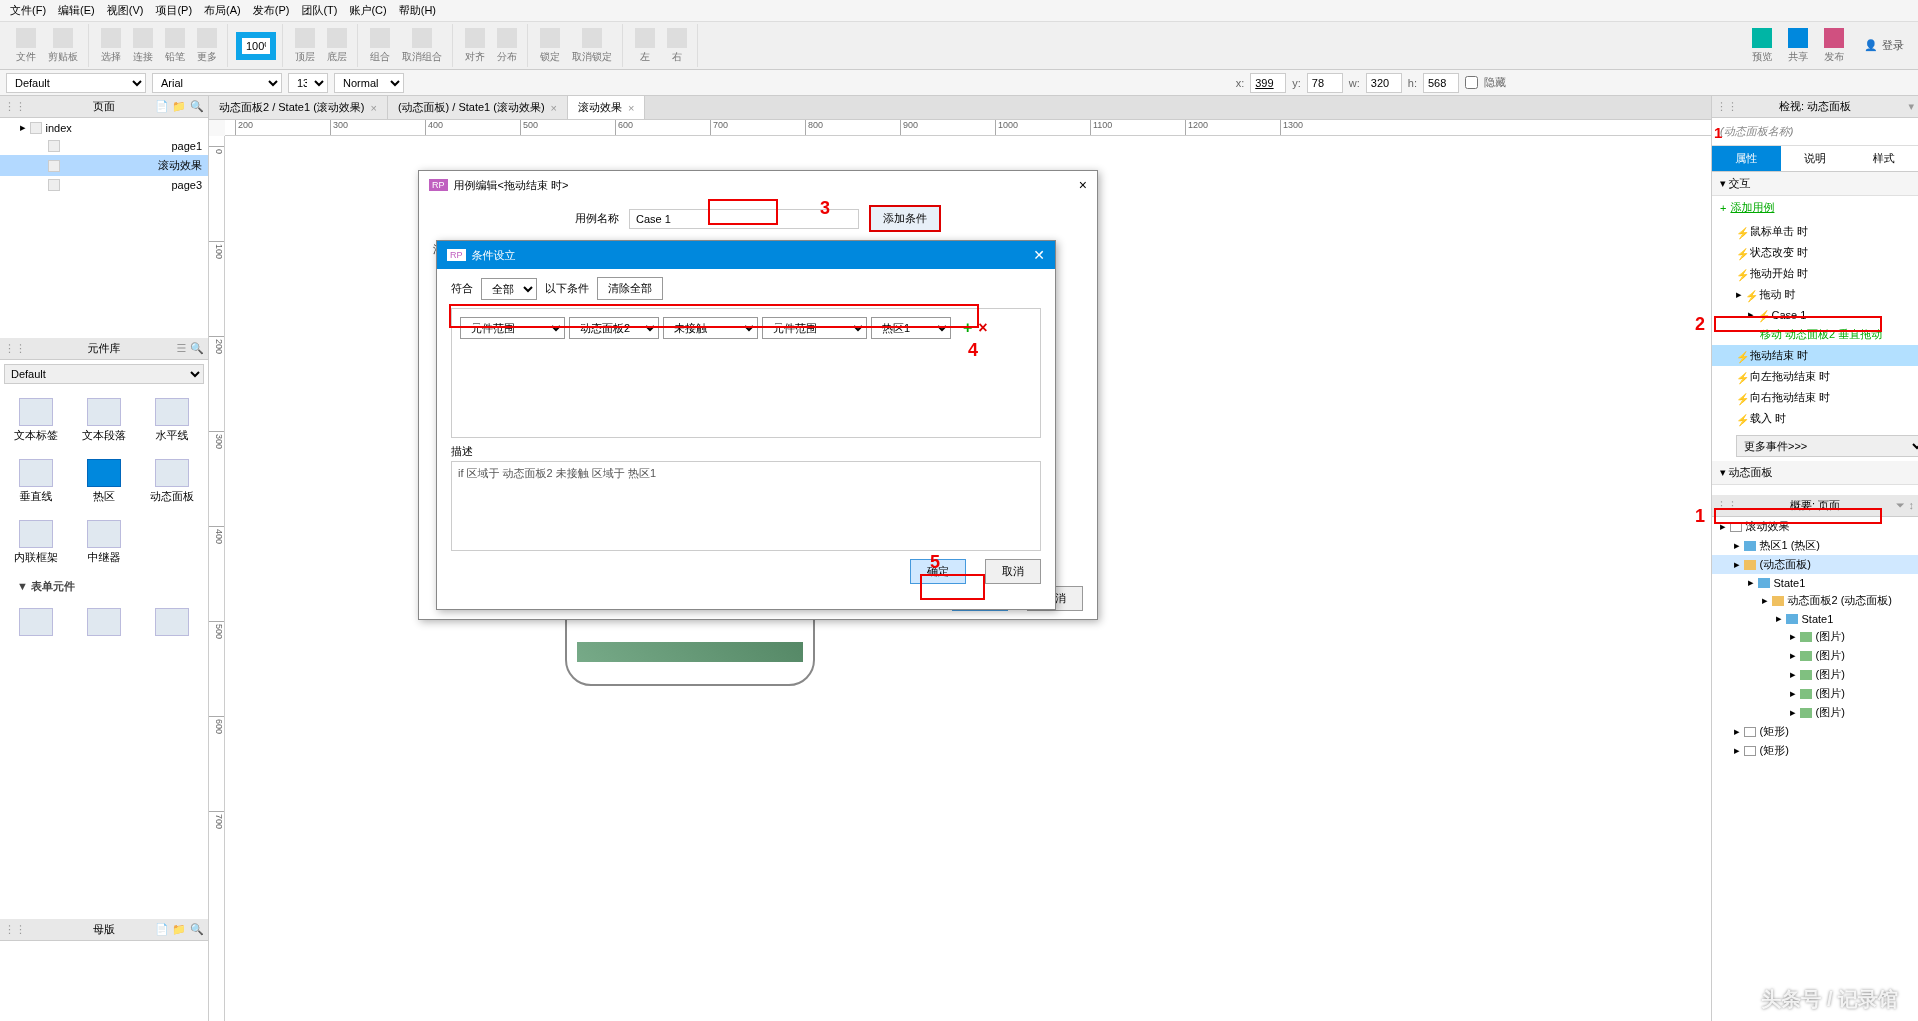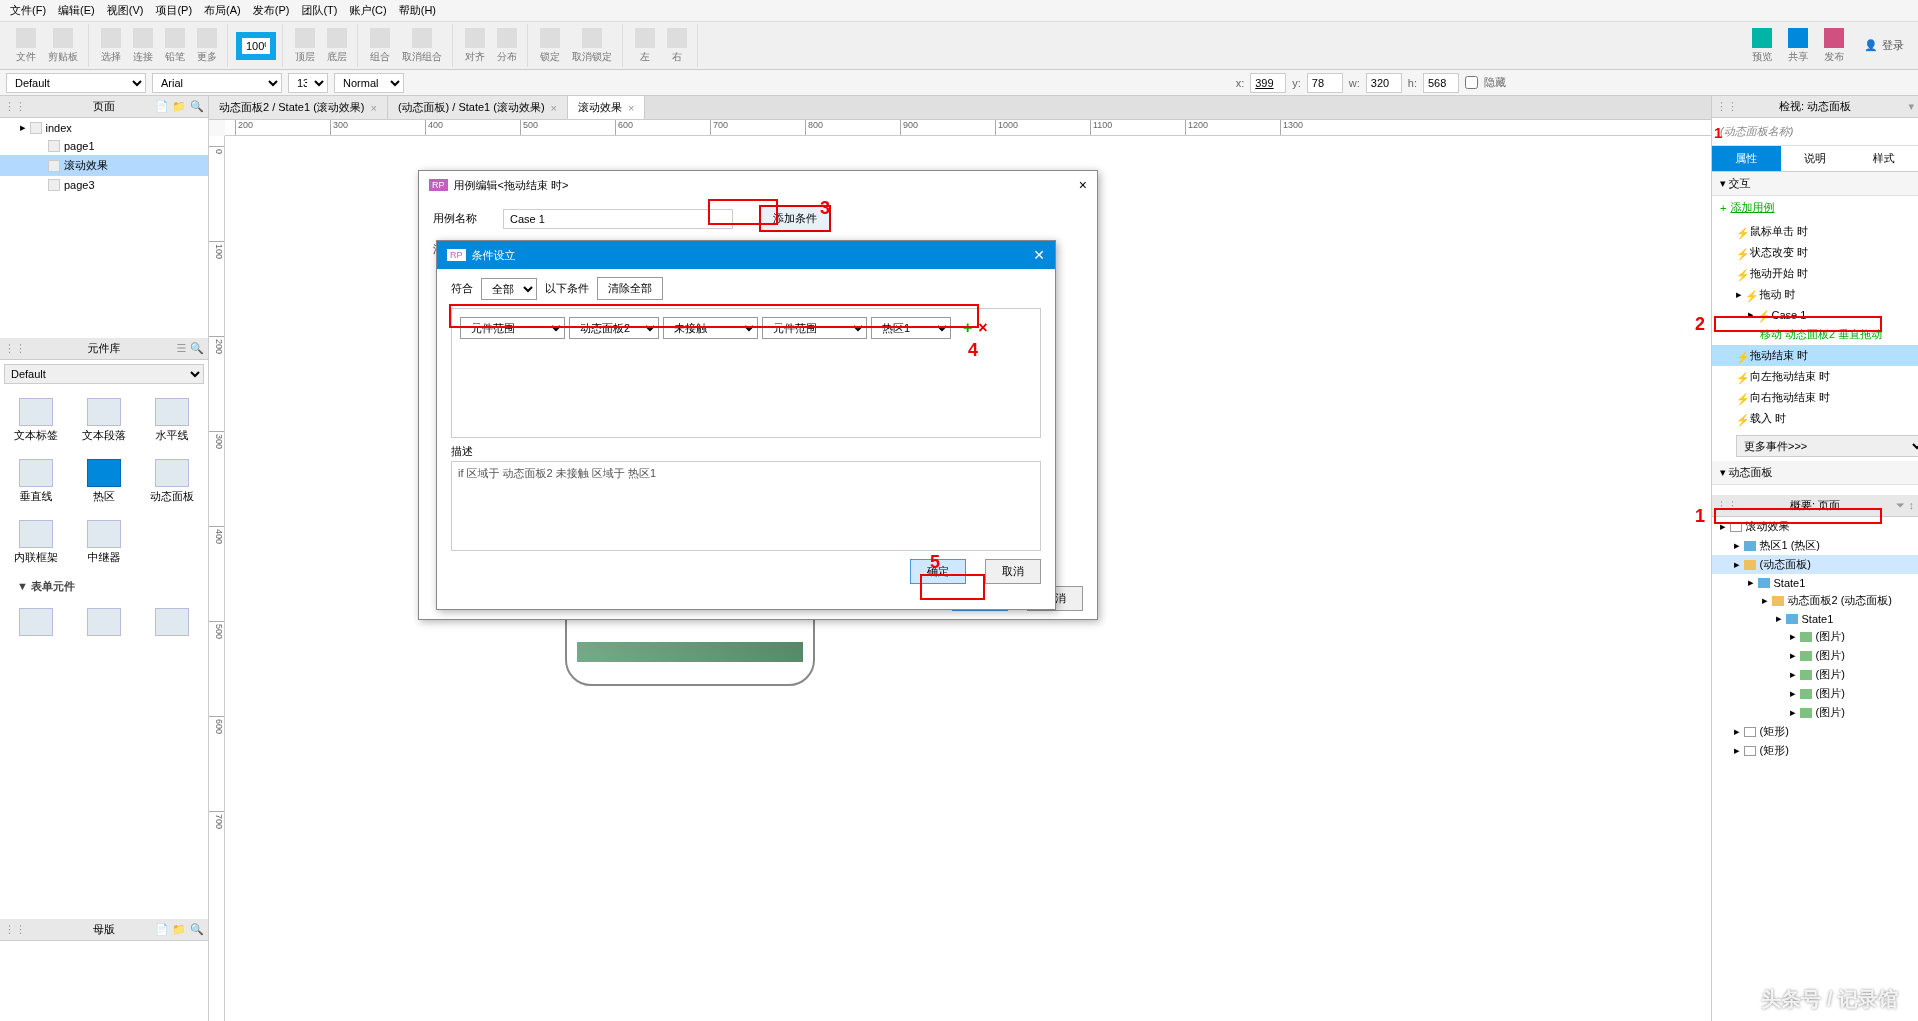--- a/index.html
+++ b/index.html
@@ -29,21 +29,21 @@
 .right-panels { width: 207px; display: flex; flex-direction: column; background: #fff; border-left: 1px solid #ccc; }
 .canvas-area { flex: 1; background: #f8f8f8; position: relative; overflow: hidden; }
 
 .panel-header { background: #e8e8e8; height: 22px; display: flex; align-items: center; justify-content: center; border-bottom: 1px solid #ccc; font-size: 11px; position: relative; }
 .panel-header .handle { position: absolute; left: 4px; color: #999; }
 .panel-header .tools { position: absolute; right: 4px; display: flex; gap: 4px; color: #999; }
 
 
 .pages-tree { flex: 0 0 220px; overflow: auto; }
 .tree-item { padding: 3px 6px 3px 20px; cursor: pointer; display: flex; align-items: center; gap: 4px; }
-.tree-item.l2 { padding-left: 48px; }
+.tree-item.l2 { padding-left: 48px; justify-content: space-between; }
 .tree-item.selected { background: #b3d9ff; }
 .tree-icon { width: 12px; height: 12px; background: #eee; border: 1px solid #ccc; }
 
 
 .widgets-panel { flex: 1; overflow: auto; }
 .widget-select { margin: 4px; padding: 2px; width: calc(100% - 8px); border: 1px solid #ccc; }
 .widget-cat { padding: 4px 17px; font-weight: bold; color: #444; }
 .widget-grid { display: grid; grid-template-columns: repeat(3, 1fr); gap: 4px; padding: 4px; }
 .widget-item { display: flex; flex-direction: column; align-items: center; padding: 6px 2px; cursor: pointer; }
 .widget-icon { width: 34px; height: 28px; background: #e0e8f0; border: 1px solid #bbd; margin-bottom: 2px; }
@@ -97,21 +97,21 @@
 
 .dialog { position: absolute; background: #fff; border: 1px solid #888; box-shadow: 2px 2px 8px rgba(0,0,0,0.3); }
 .dialog-title { padding: 6px 10px; display: flex; align-items: center; gap: 6px; font-size: 12px; }
 .dialog-title.blue { background: #0088dd; color: #fff; }
 .dialog-close { margin-left: auto; cursor: pointer; font-size: 14px; }
 .dialog-footer { padding: 8px 14px; display: flex; justify-content: flex-end; gap: 19px; }
 .btn { padding: 4px 16px; border: 1px solid #999; background: #f0f0f0; cursor: pointer; }
 .btn.primary { background: #d0e8ff; border-color: #4499dd; }
 
 .case-dialog { left: 418px; top: 170px; width: 680px; height: 450px; }
-.case-header { display: flex; align-items: center; gap: 26px; padding: 6px 14px; }
+.case-header { display: flex; align-items: center; gap: 10px; padding: 6px 14px; justify-content: center; }
 .case-name-input { border: 1px solid #ccc; padding: 3px 6px; width: 230px; }
 .add-cond-btn { border: 2px solid #d00; padding: 4px 12px; background: #e8f0f8; cursor: pointer; }
 .case-cols { display: flex; padding: 4px 14px; color: #333; }
 .case-col { flex: 1; }
 
 .cond-dialog { left: 436px; top: 240px; width: 620px; height: 370px; z-index: 10; }
 .cond-row1 { display: flex; align-items: center; gap: 8px; padding: 8px 14px; }
 .cond-select { border: 1px solid #999; padding: 3px 6px; background: #fff; }
 .cond-clear { border: 1px solid #999; padding: 3px 10px; background: #fff; cursor: pointer; }
 .cond-builder { border: 1px solid #ccc; margin: 0 14px; height: 130px; padding: 8px; }

